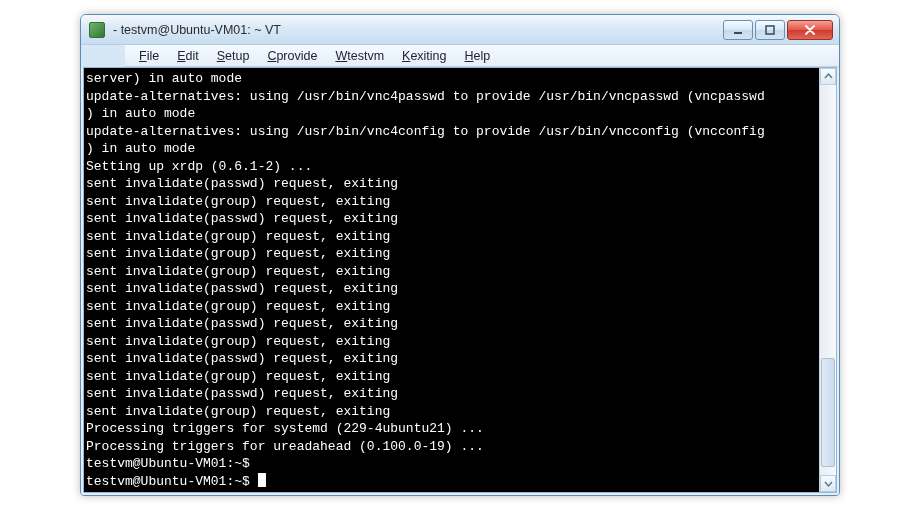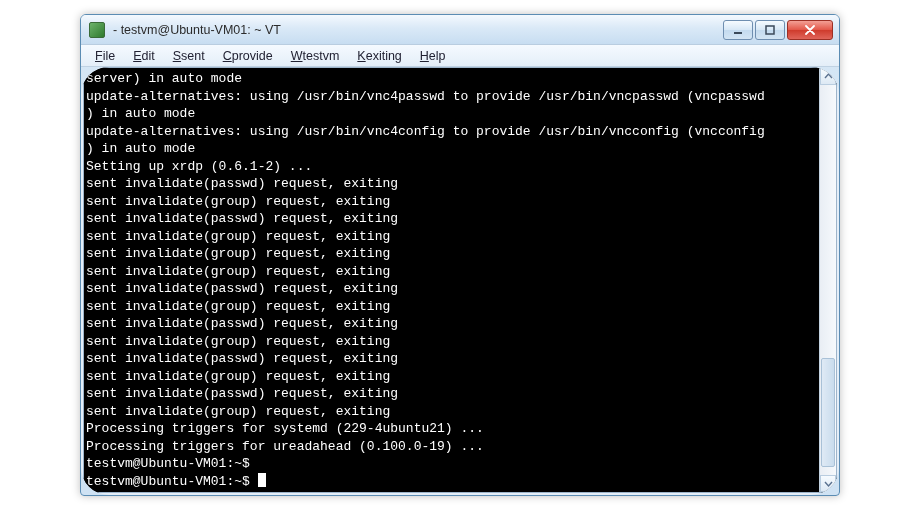--- a/index.html
+++ b/index.html
@@ -64,33 +64,33 @@
   .winbtn svg { display:block; }
   .menubar {
     height: 22px;
     background: linear-gradient(to bottom,#f5faff,#e4eef8);
     border-bottom: 1px solid #c0d2e3;
     display:flex; align-items:center;
     padding: 0 6px;
     font-size: 12.5px;
     color: #223;
     gap: 2px;
+    margin-left: 44px;
   }
   .menuitem {
     padding: 2px 8px;
     cursor: default;
   }
   .menuitem .ul { text-decoration: underline; }
   .content {
     flex: 1;
     display: flex;
     overflow: hidden;
     background: #e4eef8;
     padding: 0 2px 2px 2px;
-    border-radius: 28px;
   }
   .terminal-wrap {
     flex:1;
     display:flex;
     border: 1px solid #9db4ca;
     background:#000;
   }
   .terminal {
     flex:1;
     background:#000;
@@ -154,21 +154,21 @@
         <svg width="12" height="10" viewBox="0 0 12 10">
             <path d="M2 1 L10 9 M10 1 L2 9" stroke="#fff" stroke-width="1.8" stroke-linecap="round"></path>
           </svg>
       </div>
     </div>
   </div>
 
   <div class="menubar">
     <div class="menuitem"><span class="ul">F</span><span>ile</span></div>
     <div class="menuitem"><span class="ul">E</span><span>dit</span></div>
-    <div class="menuitem"><span class="ul">S</span><span>sent</span></div>
+    <div class="menuitem"><span class="ul">S</span><span>etup</span></div>
     <div class="menuitem"><span class="ul">C</span><span>provide</span></div>
     <div class="menuitem"><span class="ul">W</span><span>testvm</span></div>
     <div class="menuitem"><span class="ul">K</span><span>exiting</span></div>
     <div class="menuitem"><span class="ul">H</span><span>elp</span></div>
   </div>
 
   <div class="content">
     <div class="terminal-wrap">
       <div class="terminal" id="terminal"><div class="line">server) in auto mode</div><div class="line">update-alternatives: using /usr/bin/vnc4passwd to provide /usr/bin/vncpasswd (vncpasswd</div><div class="line">) in auto mode</div><div class="line">update-alternatives: using /usr/bin/vnc4config to provide /usr/bin/vncconfig (vncconfig</div><div class="line">) in auto mode</div><div class="line">Setting up xrdp (0.6.1-2) ...</div><div class="line">sent invalidate(passwd) request, exiting</div><div class="line">sent invalidate(group) request, exiting</div><div class="line">sent invalidate(passwd) request, exiting</div><div class="line">sent invalidate(group) request, exiting</div><div class="line">sent invalidate(group) request, exiting</div><div class="line">sent invalidate(group) request, exiting</div><div class="line">sent invalidate(passwd) request, exiting</div><div class="line">sent invalidate(group) request, exiting</div><div class="line">sent invalidate(passwd) request, exiting</div><div class="line">sent invalidate(group) request, exiting</div><div class="line">sent invalidate(passwd) request, exiting</div><div class="line">sent invalidate(group) request, exiting</div><div class="line">sent invalidate(passwd) request, exiting</div><div class="line">sent invalidate(group) request, exiting</div><div class="line">Processing triggers for systemd (229-4ubuntu21) ...</div><div class="line">Processing triggers for ureadahead (0.100.0-19) ...</div><div class="line">testvm@Ubuntu-VM01:~$</div><div class="line"><span>testvm@Ubuntu-VM01:~$ </span><span class="cursor"></span></div></div>
       <div class="scrollbar">

